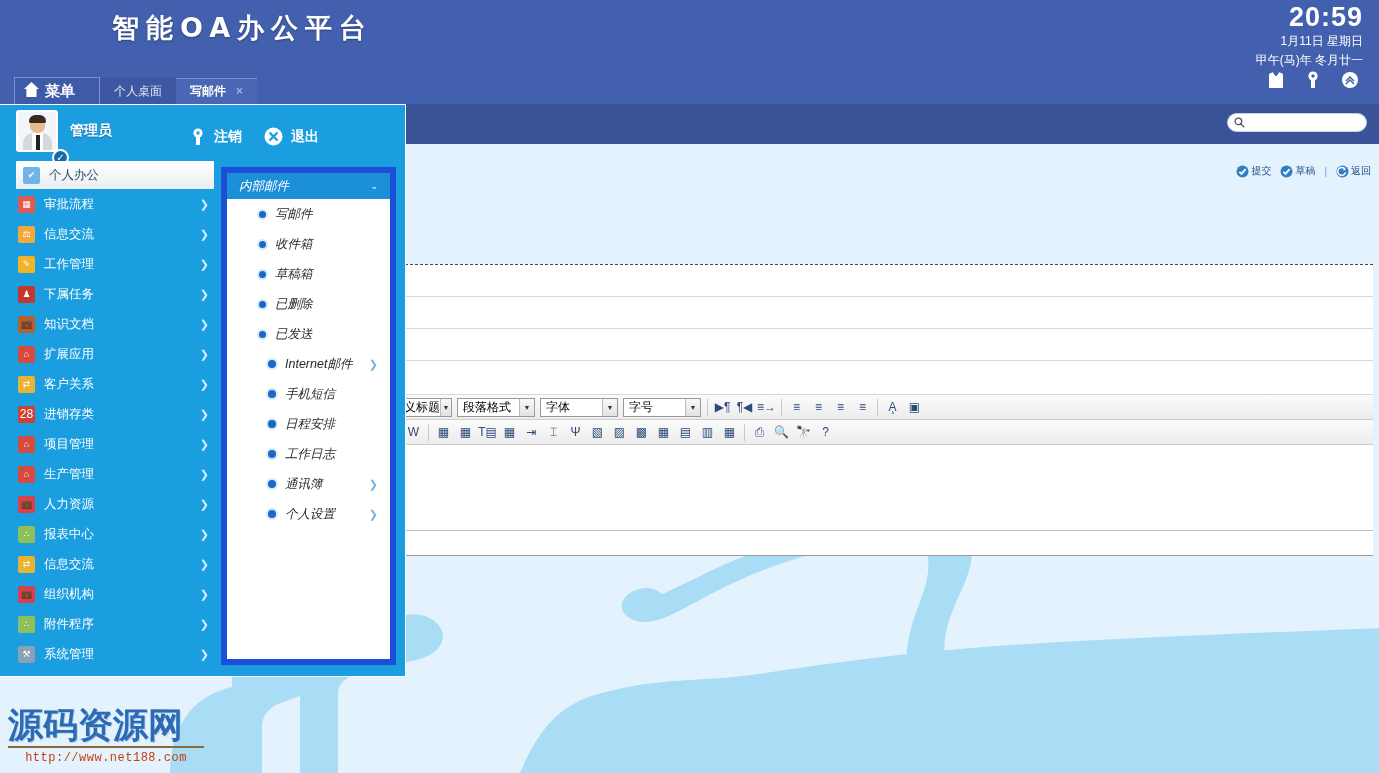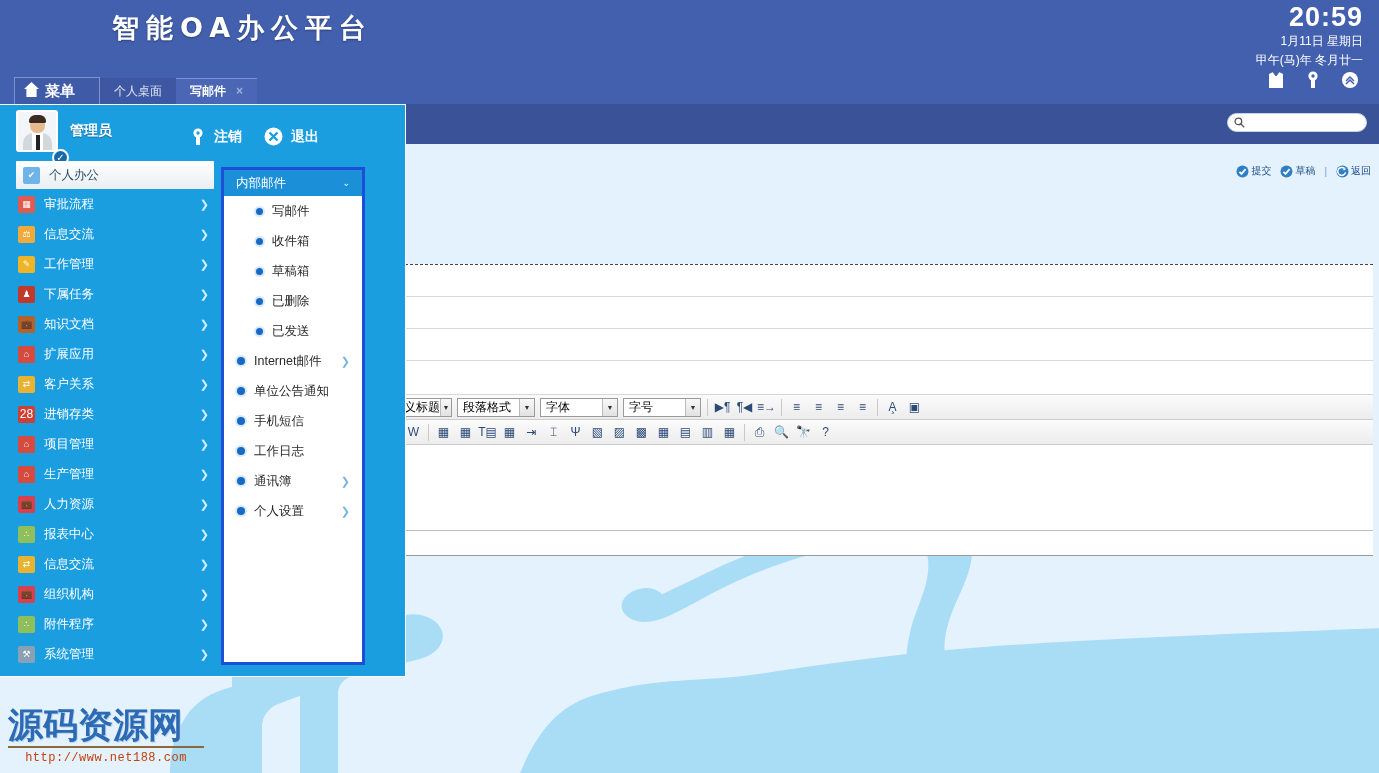--- a/index.html
+++ b/index.html
@@ -233,41 +233,41 @@
   }
   .mmi .chev { margin-left: auto; font-size: 11px; color: #d7f0ff; }
   .ic {
     width: 17px; height: 17px; flex: none; border-radius: 2px;
     display: flex; align-items: center; justify-content: center;
     font-size: 9px; color: #fff; line-height: 1;
   }
 
   .mm-right {
     position: absolute; left: 221px; top: 62px;
-    width: 144px; bottom: 11px;
-    background: #fff; border: 3px solid #1d4ed8;
+    width: 175px; bottom: 11px;
+    background: #fff; border: 6px solid #1d4ed8; font-style: italic;
   }
   .mm-r-head {
     height: 26px; background: #1b8fd8; color: #fff;
     display: flex; align-items: center; padding: 0 12px;
     font-size: 12.5px;
   }
   .mm-r-head .chev { margin-left: auto; font-size: 9px; }
   .mm-r-item {
     height: 30px; display: flex; align-items: center;
     font-size: 12.5px; color: #2a2a2a; padding-right: 12px;
   }
   .mm-r-item .dot {
     width: 8px; height: 8px; border-radius: 50%;
     background: #1769c4; flex: none;
     box-shadow: 0 0 0 2px rgba(180,215,245,.55);
   }
   .mm-r-item.sub { padding-left: 32px; }
   .mm-r-item.sub .dot { width: 7px; height: 7px; }
-  .mm-r-item.top { padding-left: 13px; }
+  .mm-r-item.top { padding-left: 13px; margin-left: 28px; }
   .mm-r-item .lbl { margin-left: 9px; }
   .mm-r-item .chev { margin-left: auto; font-size: 11px; color: #77b6e0; }
 
   
   .watermark {
     position: absolute; left: 8px; bottom: 8px; width: 196px;
   }
   .wm-title {
     font-size: 35px; font-weight: bold; color: #2d6ab4;
     letter-spacing: 0px; line-height: 40px;
@@ -656,25 +656,25 @@
             <span class="dot"></span>
             <span class="lbl">已发送</span>
           </div>
           <div class="mm-r-item top">
             <span class="dot"></span>
             <span class="lbl">Internet邮件</span>
             <span class="chev">❯</span>
           </div>
           <div class="mm-r-item top">
             <span class="dot"></span>
-            <span class="lbl">单位公告通知</span>
+            <span class="lbl">手机短信</span>
           </div>
           <div class="mm-r-item top">
             <span class="dot"></span>
-            <span class="lbl">手机短信</span>
+            <span class="lbl">日程安排</span>
           </div>
           <div class="mm-r-item top">
             <span class="dot"></span>
             <span class="lbl">工作日志</span>
           </div>
           <div class="mm-r-item top">
             <span class="dot"></span>
             <span class="lbl">通讯簿</span>
             <span class="chev">❯</span>
           </div>

